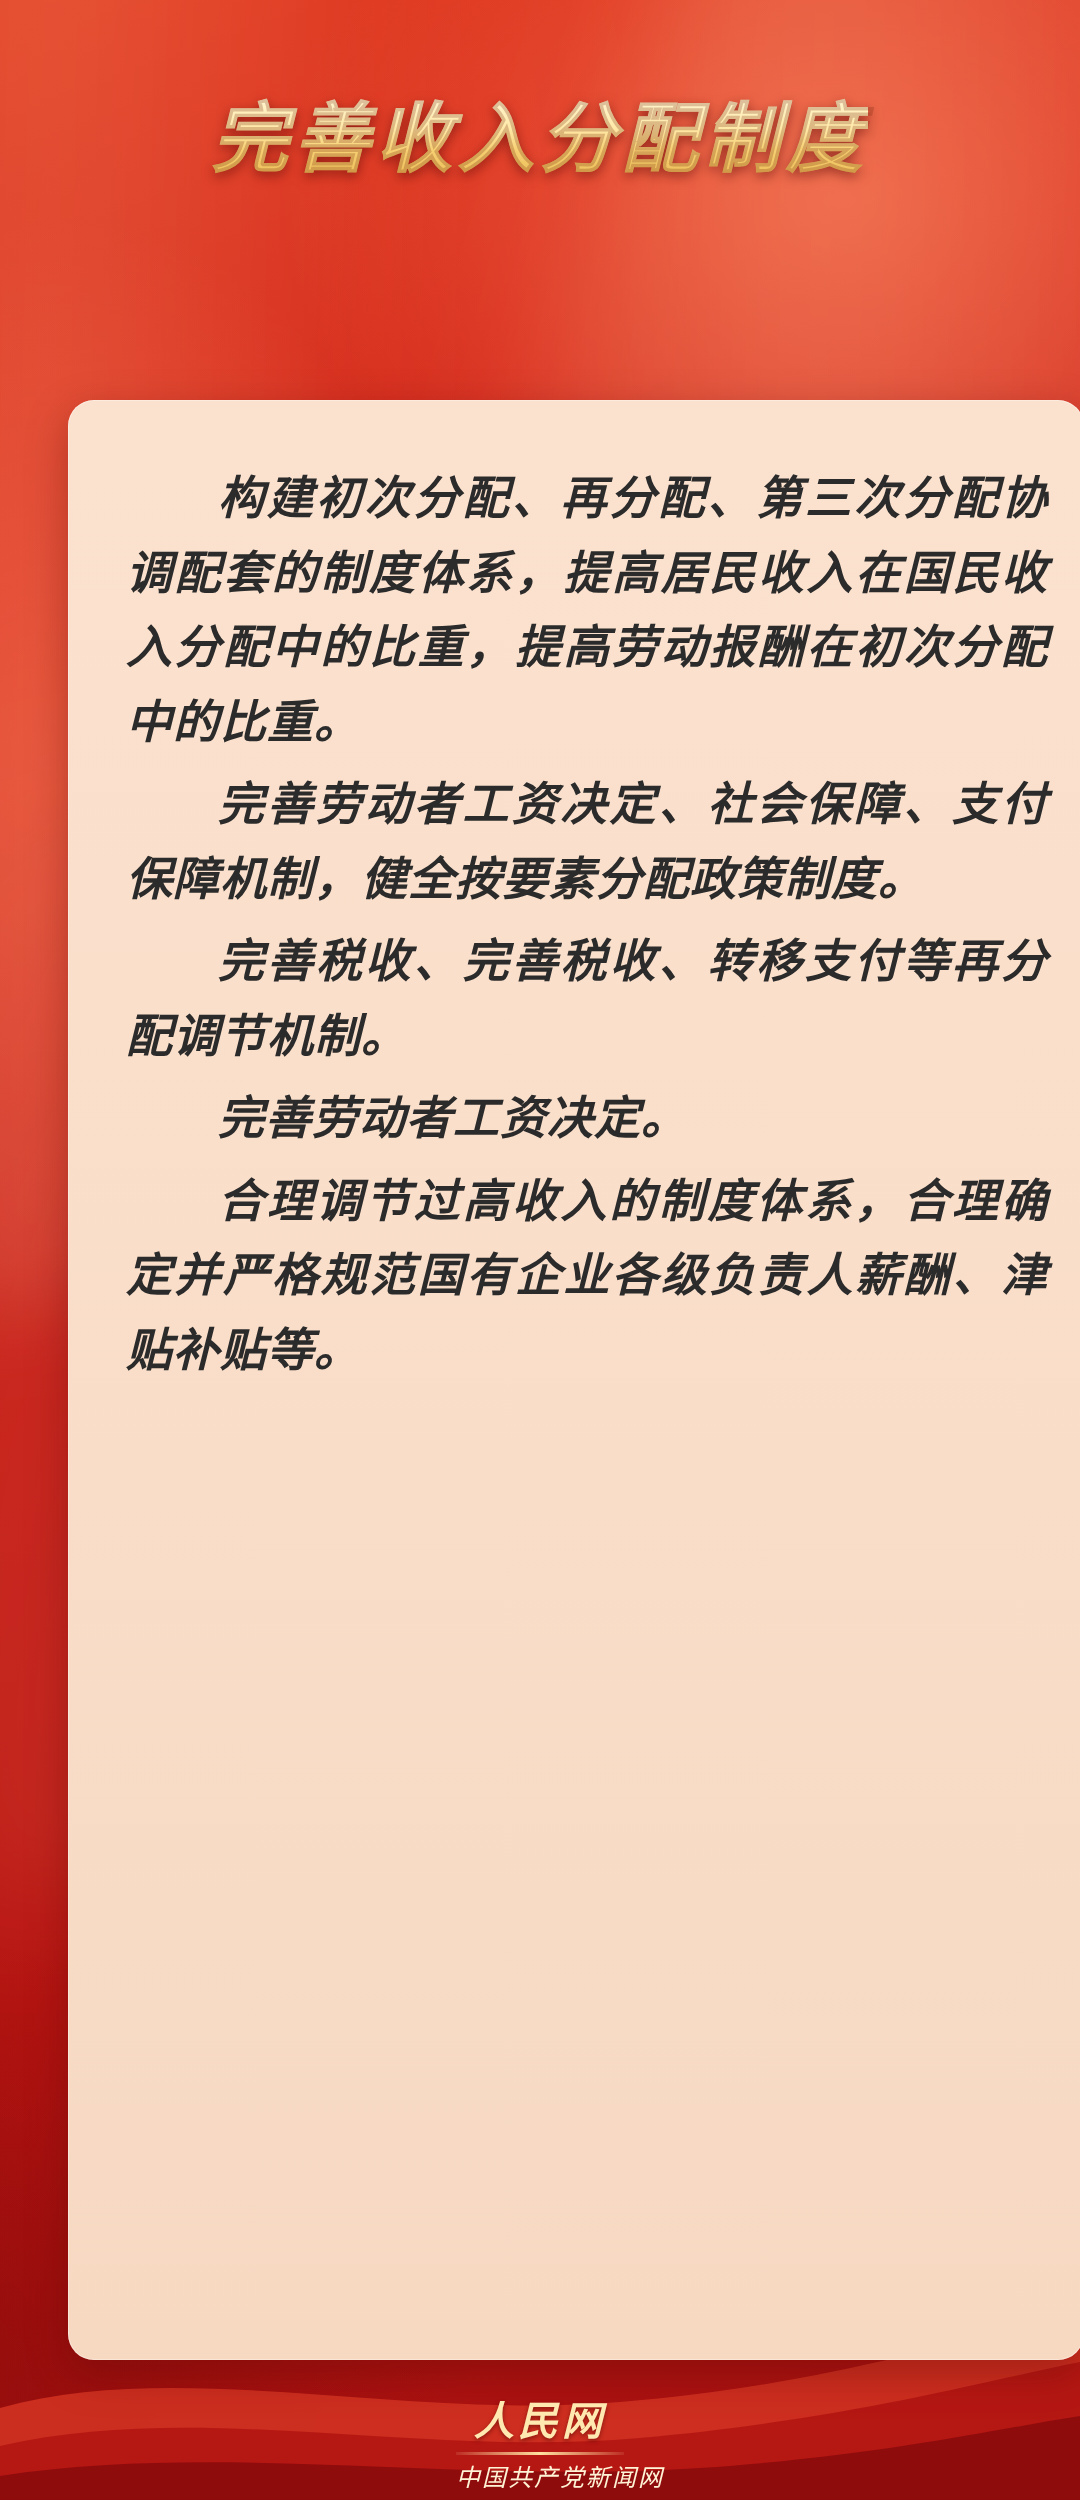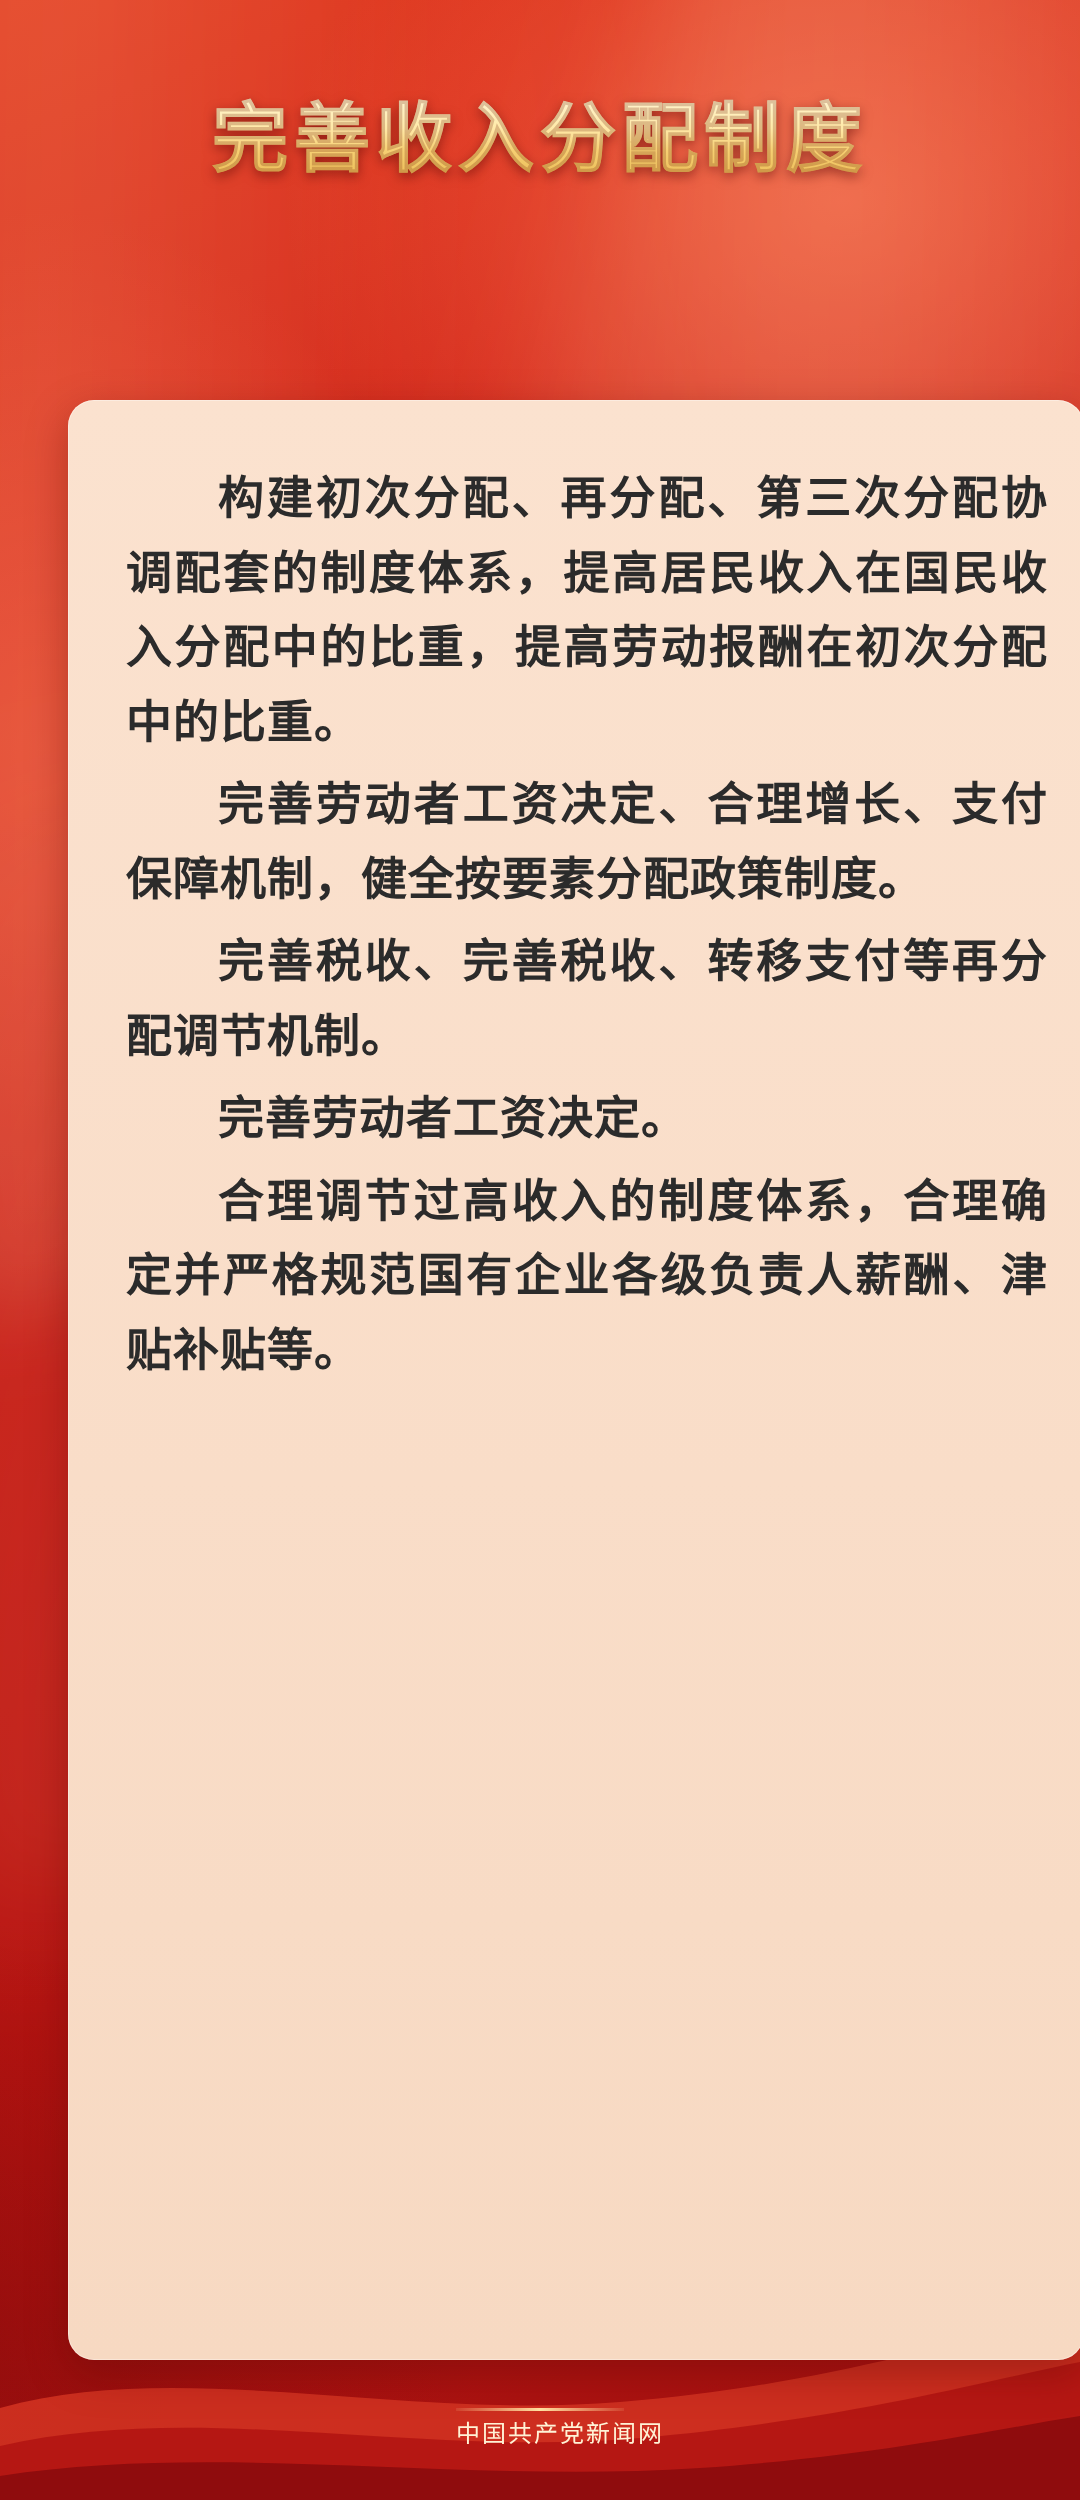--- a/index.html
+++ b/index.html
@@ -13,20 +13,21 @@
 
   .poster {
     position: relative;
     width: 1080px;
     height: 2500px;
     overflow: hidden;
     background:
       radial-gradient(ellipse 900px 700px at 78% 8%, rgba(255,120,80,0.55) 0%, rgba(214,36,23,0.0) 62%),
       radial-gradient(ellipse 700px 900px at 4% 30%, rgba(255,110,70,0.40) 0%, rgba(200,25,20,0.0) 60%),
       linear-gradient(160deg, #e0391f 0%, #d2261a 22%, #c21a15 48%, #b61411 70%, #a51110 100%);
+    font-style: italic;
   }
 
   
   .streak {
     position: absolute;
     pointer-events: none;
     mix-blend-mode: screen;
     opacity: .5;
   }
   .streak.s1 {
@@ -154,31 +155,32 @@
   <div class="streak s2"></div>
   <div class="streak s3"></div>
   <div class="darkcorner"></div>
 
   <div class="title-wrap">
     <h1 class="title">完善收入分配制度</h1>
   </div>
 
   <div class="card">
     <p class="para">构建初次分配、再分配、第三次分配协调配套的制度体系，提高居民收入在国民收入分配中的比重，提高劳动报酬在初次分配中的比重。</p>
-    <p class="para">完善劳动者工资决定、合理增长、支付保障机制，健全按要素分配政策制度。</p>
+    <p class="para">完善劳动者工资决定、社会保障、支付保障机制，健全按要素分配政策制度。</p>
     <p class="para">完善税收、完善税收、转移支付等再分配调节机制。</p>
     <p class="para">完善劳动者工资决定。</p>
     <p class="para">合理调节过高收入的制度体系，合理确定并严格规范国有企业各级负责人薪酬、津贴补贴等。</p>
   </div>
 
   <svg class="wave" viewBox="0 0 1080 230" preserveAspectRatio="none">
     <path d="M0,138 C180,88 400,150 620,132 C820,116 960,70 1080,42 L1080,230 L0,230 Z" fill="#d43422" opacity="0.85"></path>
     <path d="M0,176 C200,130 420,188 640,168 C850,149 980,112 1080,92 L1080,230 L0,230 Z" fill="#b31512" opacity="0.9"></path>
     <path d="M0,206 C220,172 460,214 700,198 C880,186 990,160 1080,146 L1080,230 L0,230 Z" fill="#8f0c0d"></path>
   </svg>
 
   <div class="footer">
+    <div class="logo-main">人民网</div>
     <div class="logo-rule"></div>
     <div class="logo-sub">中国共产党新闻网</div>
 
   </div>
 
 </div>
 
 </body></html>

